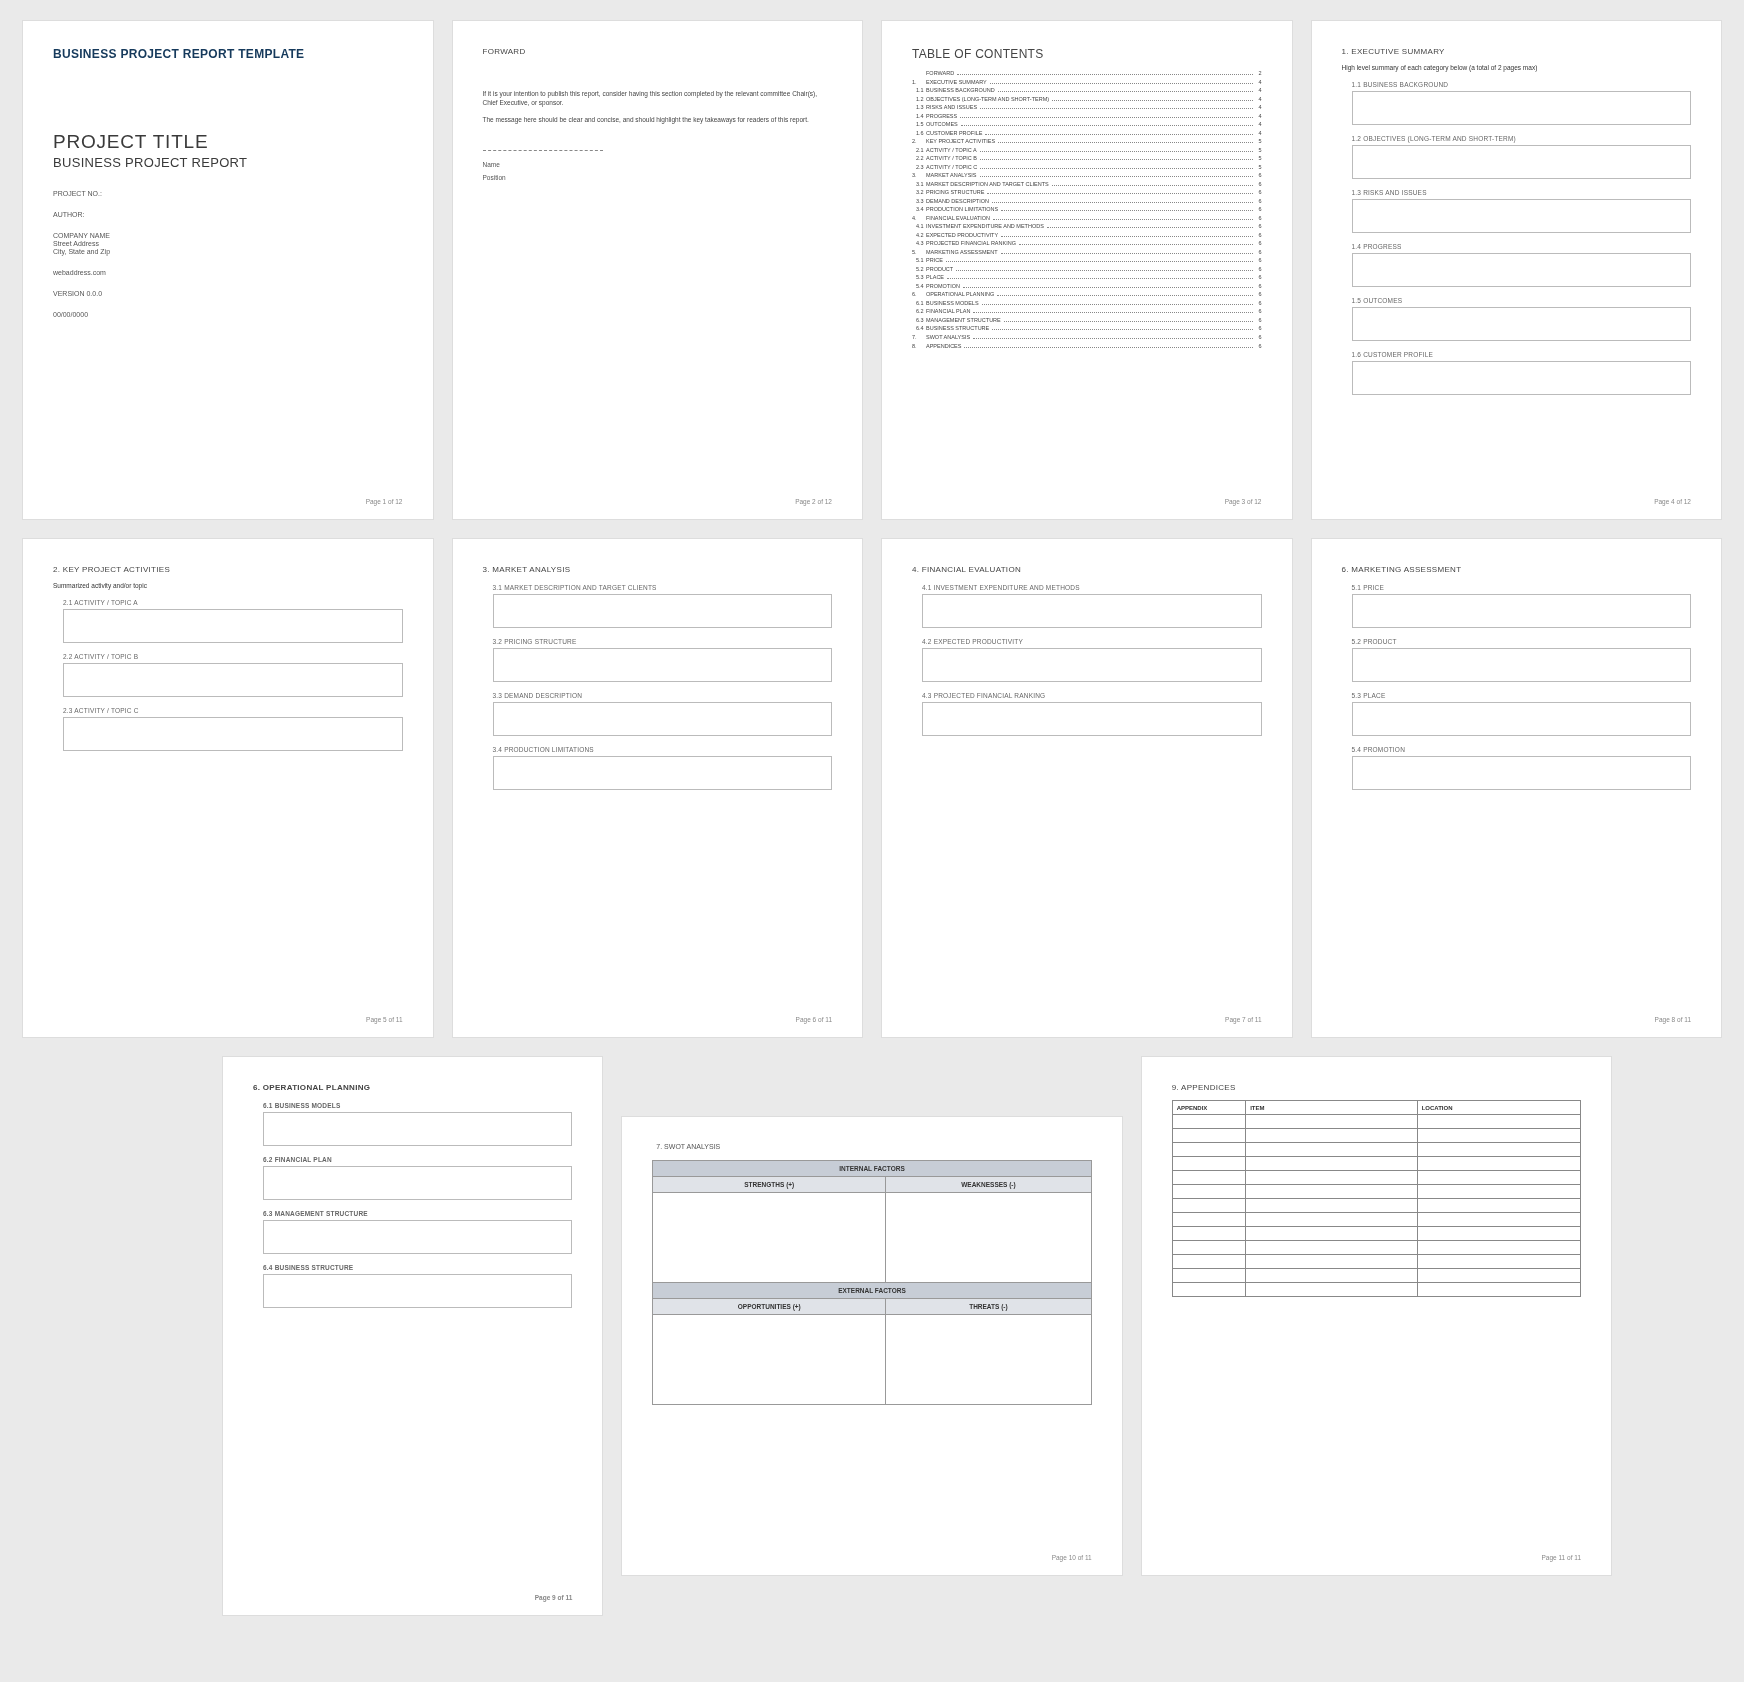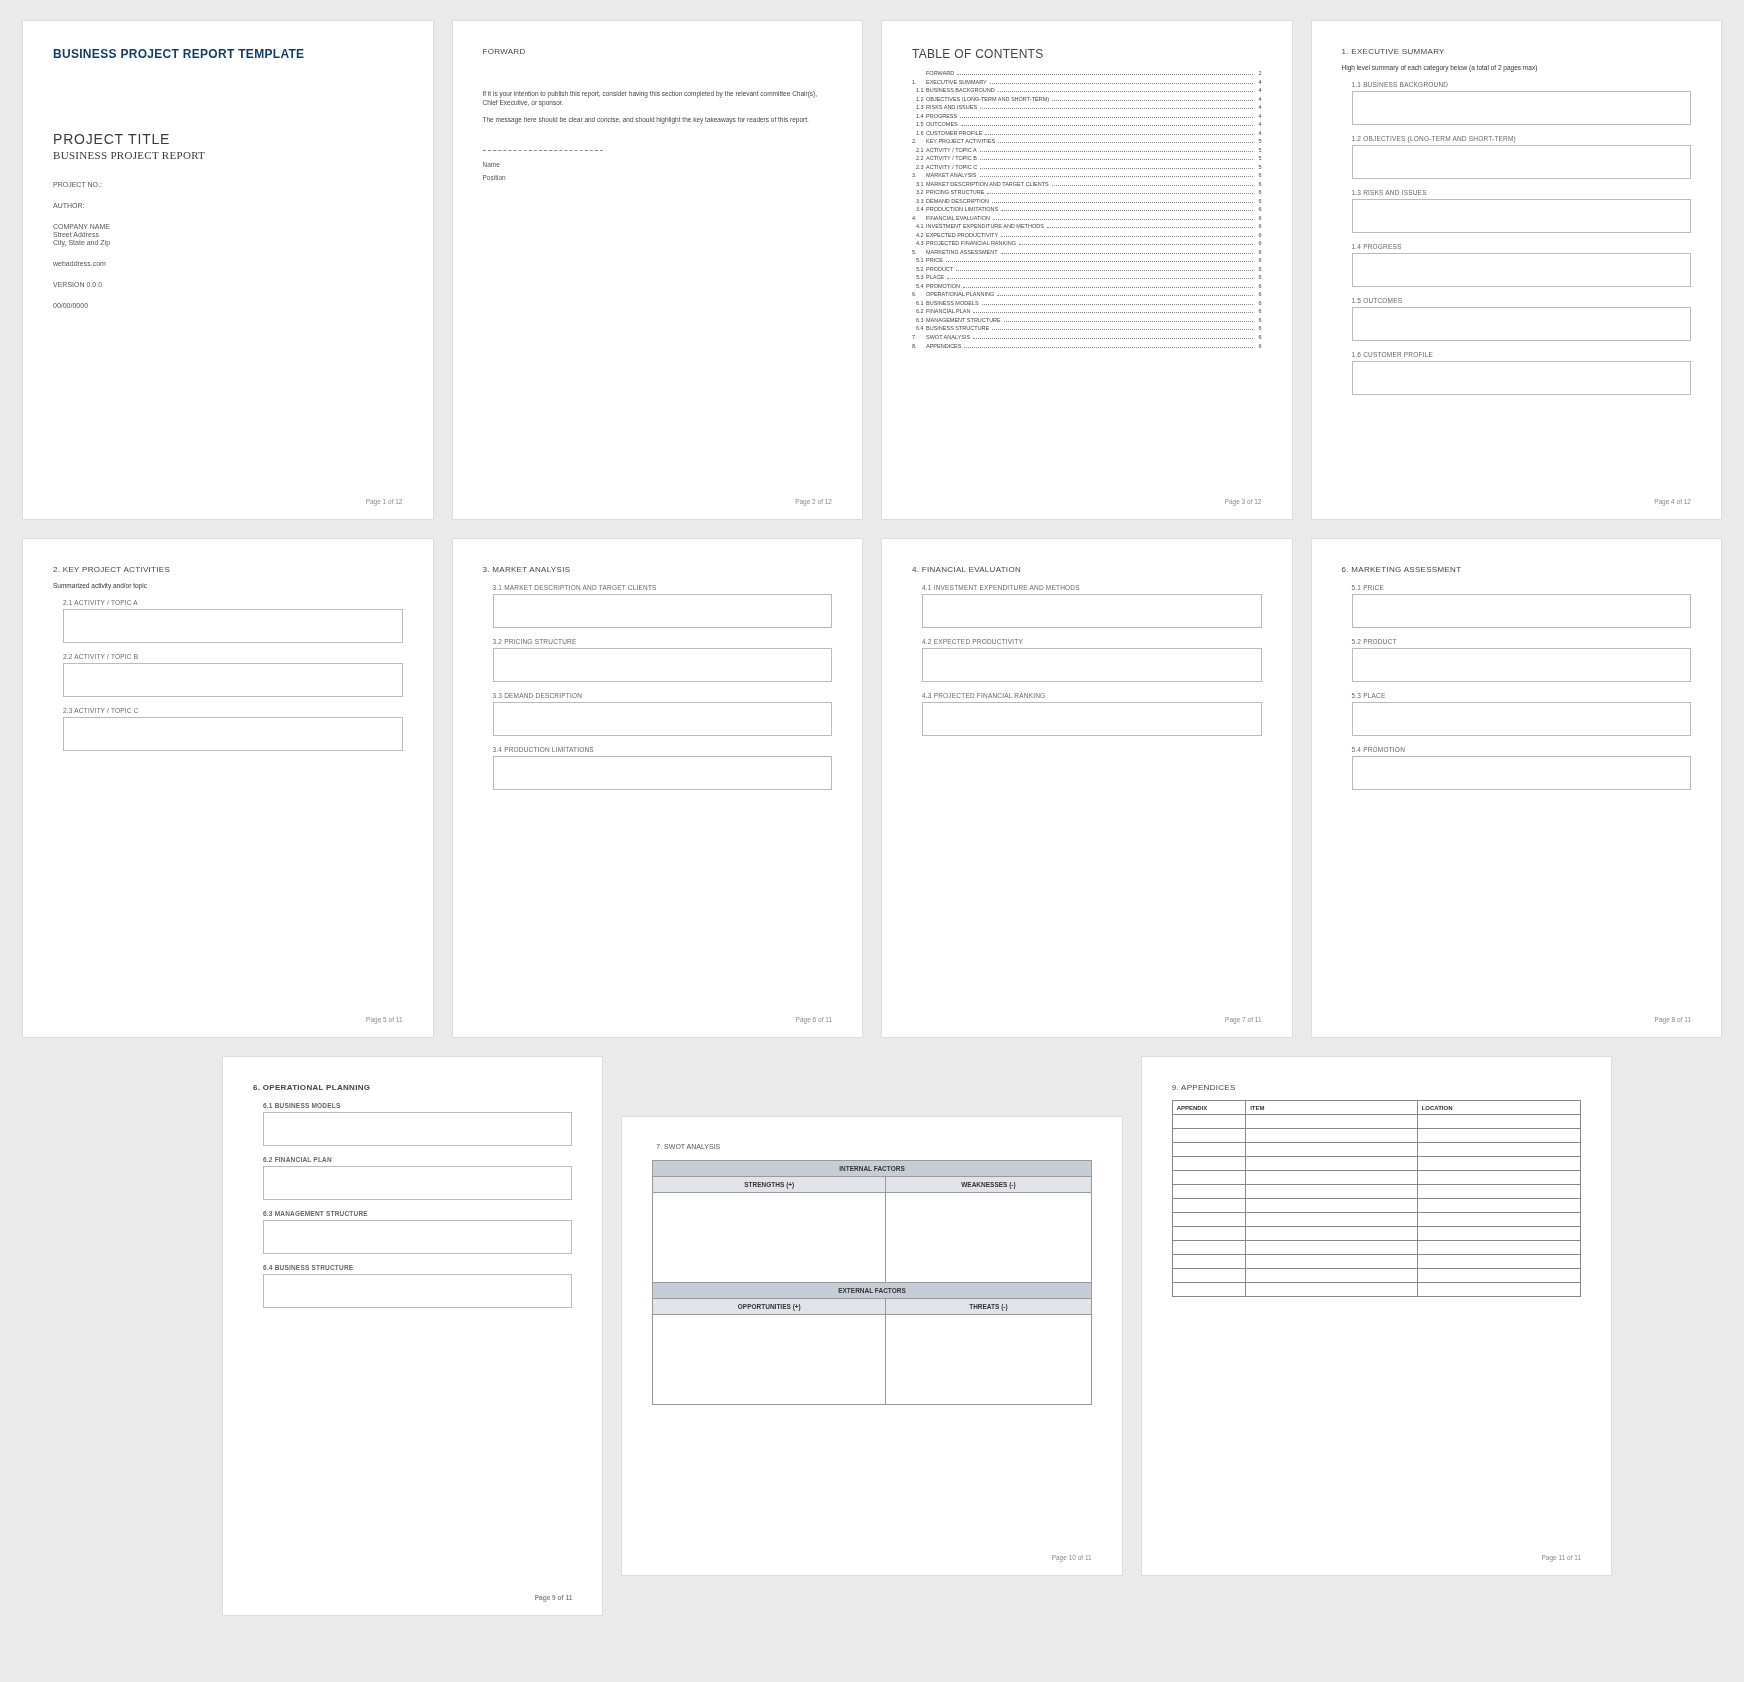--- a/index.html
+++ b/index.html
@@ -42,32 +42,31 @@
     font-size: 6.5px;
     color: #888;
   }
   .template-title {
     font-size: 12px;
     font-weight: bold;
     color: #163a5c;
     letter-spacing: 0.3px;
   }
   .big-title {
-    font-size: 14px;
+    font-size: 19px;
     color: #3a3a3a;
     font-weight: 300;
     margin-top: 70px;
     letter-spacing: 0.8px;
   }
   .subtitle {
-    font-size: 11px;
+    font-size: 13px;
     color: #3a3a3a;
     letter-spacing: 0.3px;
     margin-top: 2px;
-    font-family: Liberation Serif, serif;
   }
   .meta { margin-top: 20px; font-size: 7px; color: #555; }
   .meta div { margin-bottom: 14px; }
   .meta .tight { margin-bottom: 1px; }
   .section-hdr {
     font-size: 8px;
     color: #444;
     letter-spacing: 0.3px;
     margin-bottom: 8px;
   }

